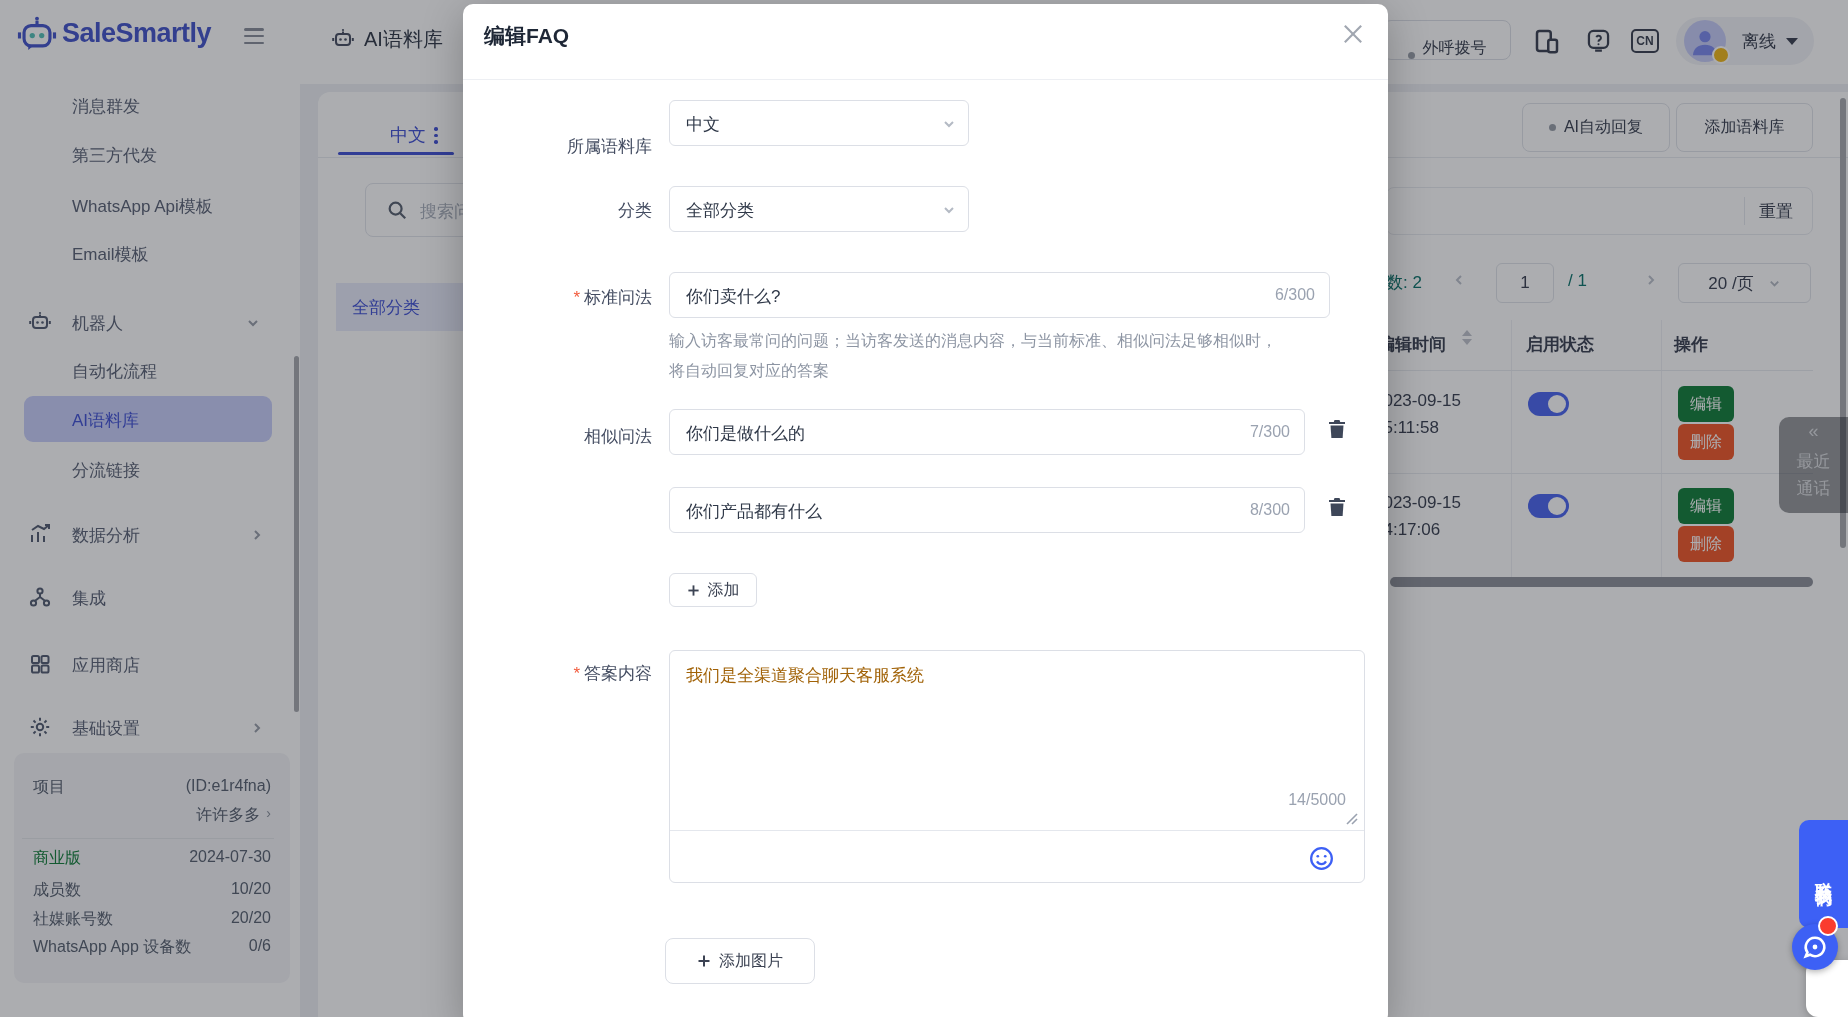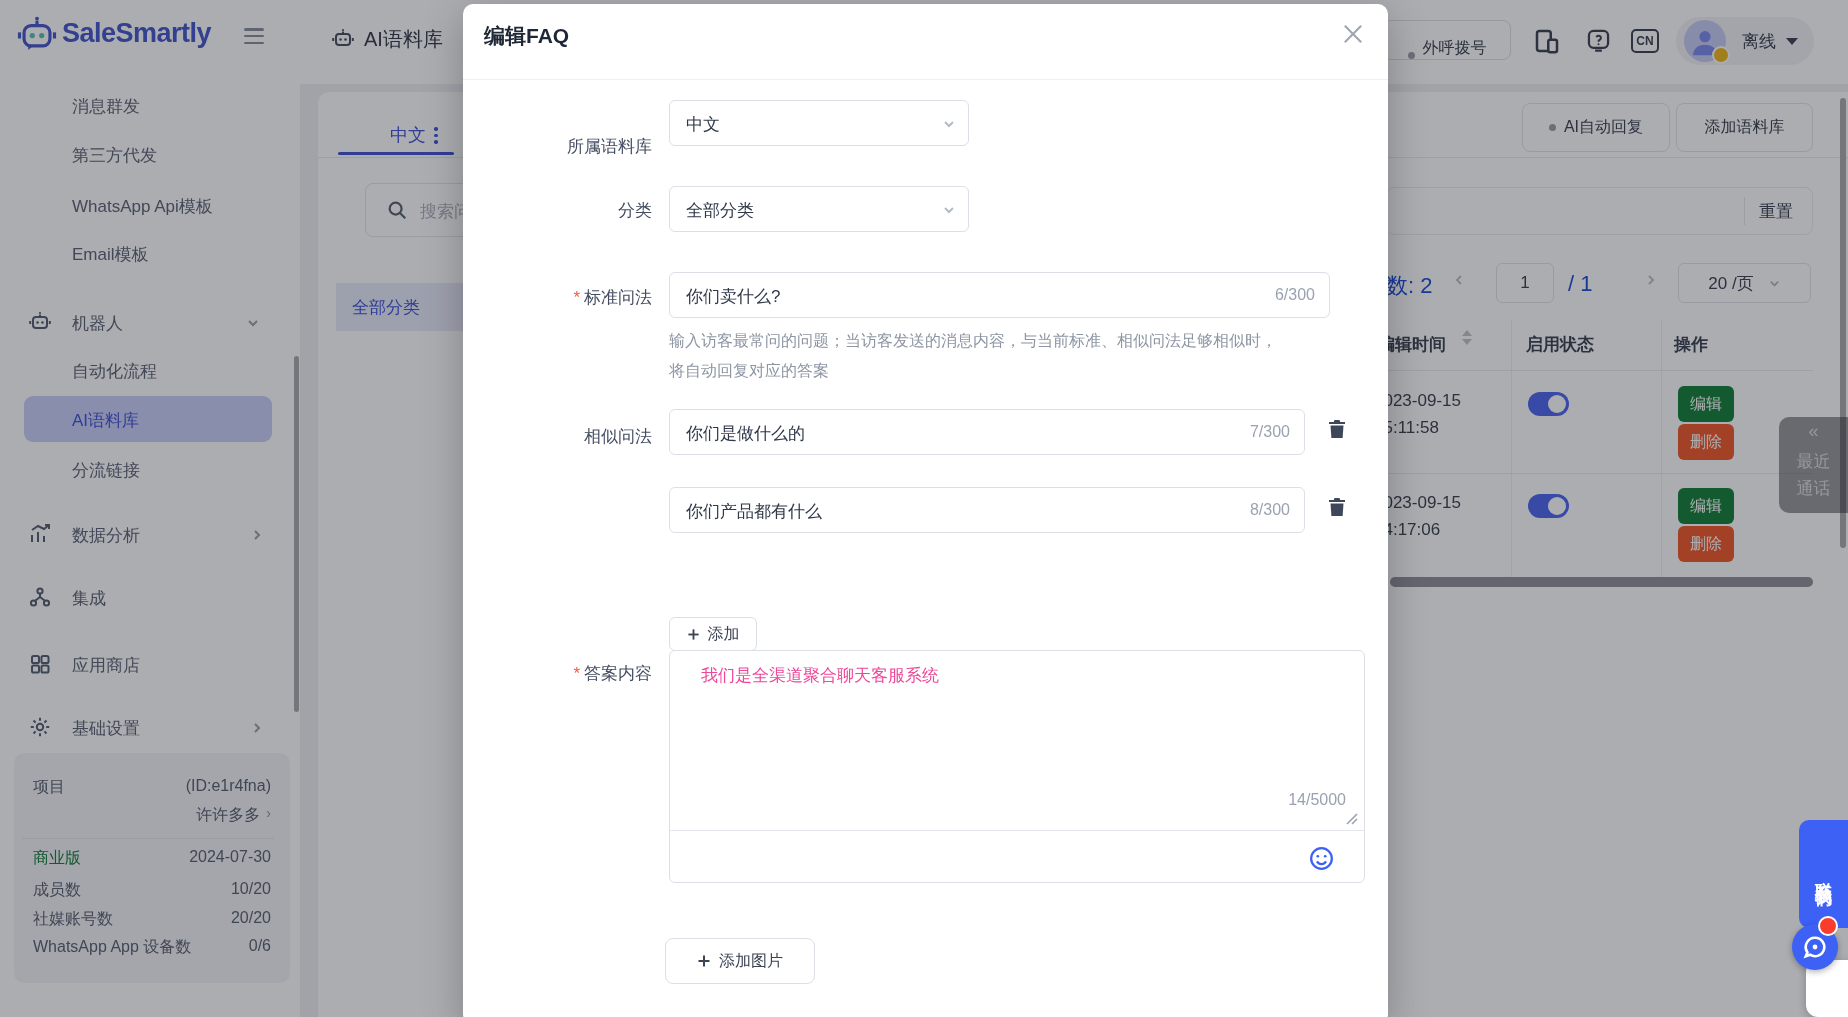--- a/index.html
+++ b/index.html
@@ -54,21 +54,21 @@
   .tabs-border{left:318px;top:157px;width:1530px;height:1px;background:#e9ebf0;}
   .search-box{left:365px;top:183px;width:560px;height:54px;border:1px solid #e2e5ec;border-radius:8px;box-sizing:border-box;background:#fff;}
   .search-icon{left:386px;top:199px;width:22px;height:22px;color:#5a6372;}
   .search-ph{left:420px;top:200px;font-size:17px;color:#aab1bd;}
   .category-item{left:336px;top:283px;width:330px;height:48px;background:#e8ecfa;}
   .category-item .lbl{position:absolute;left:16px;top:13px;font-size:17px;color:#4353d6;}
   .ghost-btn{border:1px solid #e1e4ea;border-radius:8px;background:#fff;box-sizing:border-box;display:flex;align-items:center;justify-content:center;gap:8px;font-size:16px;color:#3c4353;}
   .filter-box{left:1386px;top:187px;width:427px;height:48px;border:1px solid #e9ebf0;border-radius:8px;box-sizing:border-box;background:#fff;}
   .filter-divider{left:1744px;top:197px;width:1px;height:28px;background:#e5e8ee;}
   .reset-btn{left:1759px;top:200px;font-size:17px;color:#3c4353;}
-  .pg-text{font-size:22px;color:#1d4ed8;}
+  .pg-text{font-size:17px;color:#0f766e;}
   .pg-chev{width:12px;height:12px;color:#bcc2cc;}
   .pg-box{left:1496px;top:263px;width:58px;height:40px;border:1px solid #e1e4ea;border-radius:6px;box-sizing:border-box;display:flex;align-items:center;justify-content:center;font-size:17px;color:#3c4353;}
   .pg-size{left:1678px;top:263px;width:133px;height:40px;border:1px solid #e1e4ea;border-radius:6px;box-sizing:border-box;display:flex;align-items:center;justify-content:center;gap:14px;font-size:17px;color:#3c4353;}
 
   .th{font-size:17px;font-weight:600;color:#3c4353;}
   .td{font-size:17px;color:#3c4353;}
   .col-line{width:1px;background:#eef0f4;}
   .row-line{height:1px;background:#e9ebf0;}
   .sort-icon{left:1462px;top:330px;display:flex;flex-direction:column;gap:3px;}
   .sort-icon i{width:0;height:0;border-left:5px solid transparent;border-right:5px solid transparent;}
@@ -98,21 +98,21 @@
   .f-select{width:300px;height:46px;border:1px solid #dcdfe6;border-radius:6px;box-sizing:border-box;background:#fff;}
   .f-select .val{position:absolute;left:16px;top:12px;font-size:17px;color:#2f3848;}
   .f-select .chevron{position:absolute;right:12px;top:16px;width:14px;height:14px;color:#b4bac4;}
   .f-input{height:46px;border:1px solid #dcdfe6;border-radius:6px;box-sizing:border-box;background:#fff;}
   .f-input .val{position:absolute;left:16px;top:12px;font-size:17px;color:#2f3848;}
   .f-input .cnt{position:absolute;right:14px;top:13px;font-size:16px;color:#9aa2b0;}
   .helper{font-size:16px;line-height:30px;color:#8d95a3;}
   .trash{width:24px;height:28px;color:#3e4759;}
   .dash-btn{border:1px solid #dcdfe6;border-radius:6px;box-sizing:border-box;background:#fff;display:flex;align-items:center;justify-content:center;gap:8px;font-size:16px;color:#3c4353;}
   .answer-box{left:206px;top:646px;width:696px;height:233px;border:1px solid #dcdfe6;border-radius:6px;box-sizing:border-box;background:#fff;}
-  .answer-box .val{position:absolute;left:31px;top:13px;font-size:17px;color:#ec4899;}
+  .answer-box .val{position:absolute;left:16px;top:13px;font-size:17px;color:#a16207;}
   .answer-box .cnt{position:absolute;right:18px;top:140px;font-size:16px;color:#9aa2b0;}
   .answer-divider{position:absolute;left:0;top:179px;width:100%;height:1px;background:#e4e7ed;}
   .resize-handle{position:absolute;left:674px;top:160px;width:14px;height:14px;color:#9aa2b0;}
   .emoji-icon{position:absolute;left:638px;top:194px;width:27px;height:27px;color:#3d60f5;}
 
   
   .contact-tab{left:1799px;top:820px;width:49px;height:108px;background:#3d60f5;border-radius:10px 0 0 10px;z-index:80;display:flex;align-items:center;justify-content:center;}
   .contact-tab .vtext{writing-mode:vertical-rl;font-size:17px;font-weight:600;color:#fff;letter-spacing:3px;}
   .white-launcher{left:1806px;top:960px;width:42px;height:57px;background:#fff;border-radius:12px 0 0 12px;z-index:78;box-shadow:0 2px 8px rgba(0,0,0,0.25);}
   .chat-bubble{left:1792px;top:924px;width:46px;height:46px;border-radius:50%;background:#3d60f5;z-index:81;box-shadow:0 2px 6px rgba(0,0,0,0.3);}
@@ -473,21 +473,21 @@
     <div class="abs f-input" style="left:206px;top:483px;width:636px;">
       <span class="val">你们产品都有什么</span>
       <span class="cnt">8/300</span>
     </div>
     <span class="abs trash" style="left:862px;top:490px;">
       <svg viewBox="0 0 24 24" width="24" height="26" fill="currentColor">
           <path d="M9.5 3h5l.7 2H20v2H4V5h4.8z"></path>
           <path d="M5.5 8.5h13L17.6 21H6.4z"></path>
         </svg>
     </span>
-    <div class="abs dash-btn" style="left:206px;top:569px;width:88px;height:34px;margin-top:44px;">
+    <div class="abs dash-btn" style="left:206px;top:569px;width:88px;height:34px;">
       <svg viewBox="0 0 14 14" width="13" height="13" fill="none" stroke="#3c4353" stroke-width="2">
           <line x1="7" y1="1.5" x2="7" y2="12.5"></line>
           <line x1="1.5" y1="7" x2="12.5" y2="7"></line>
         </svg>
       <span>添加</span>
     </div>
 
     <div class="abs f-label" style="left:17px;top:658px;">
       <span class="req">*</span><span>答案内容</span>
     </div>

